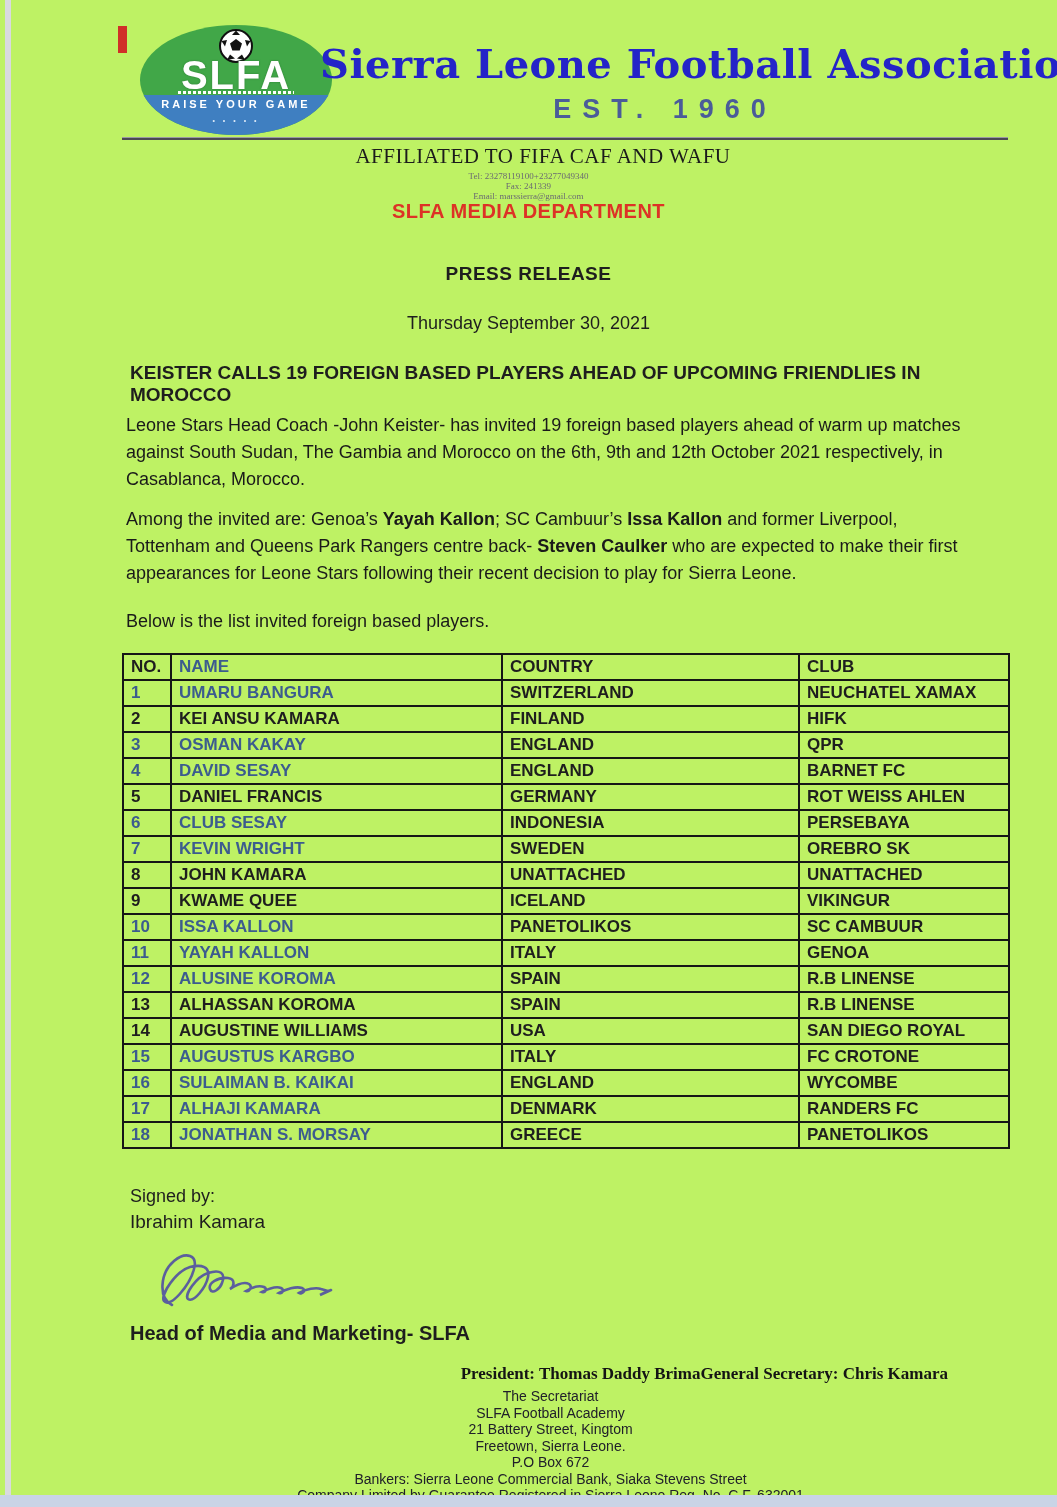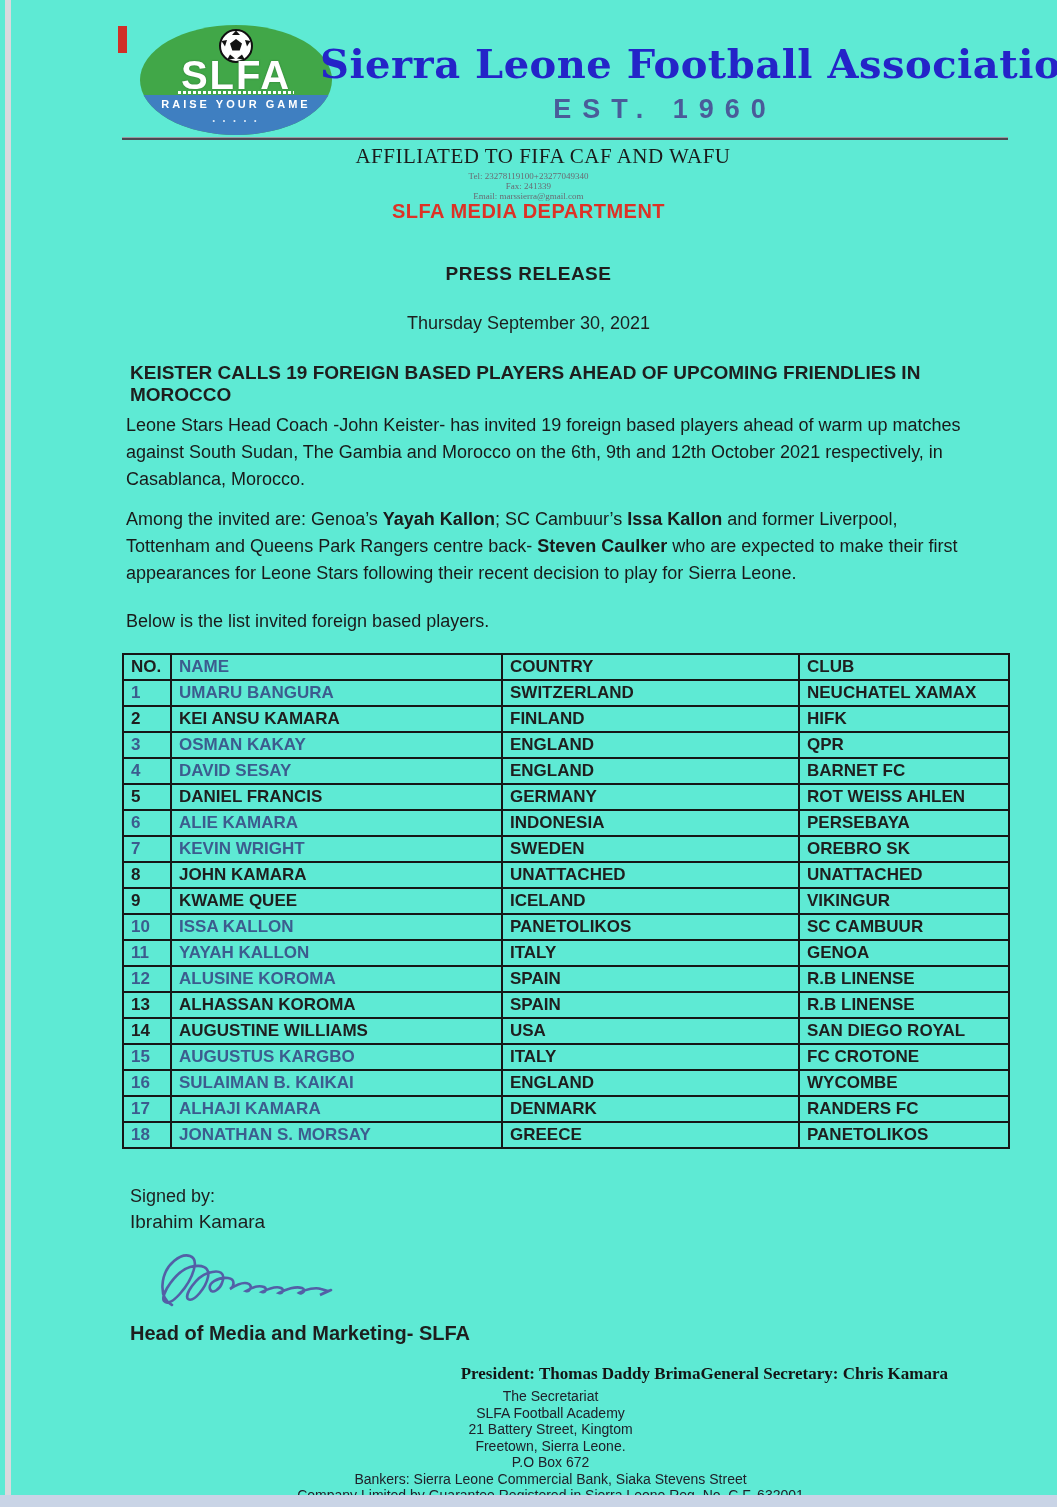--- a/index.html
+++ b/index.html
@@ -11,21 +11,21 @@
     --logo-green:#41a748;
     --logo-blue:#3f7fc1;
     --line-dark:#4a4a52;
     --text:#1e1e1e;
   }
   *{margin:0;padding:0;box-sizing:border-box;}
   html,body{background:#eef0f3;}
   body{font-family:"Liberation Sans",sans-serif;color:var(--text);}
   .page{
     position:relative;width:1057px;height:1507px;margin:0 auto;
-    background:#5eead4;overflow:hidden;
+    background:#bef264;overflow:hidden;
   }
   .edge-left{position:absolute;left:5px;top:0;width:6px;height:100%;background:#d9dade;}
   .bottom-strip{position:absolute;left:0;bottom:0;width:100%;height:12px;background:#c9d4e6;}
   .red-mark{position:absolute;left:118px;top:26px;width:9px;height:27px;background:#d03028;}
 
   
   .logo{position:absolute;left:140px;top:25px;width:192px;height:110px;border-radius:50%;
         background:var(--logo-green);overflow:hidden;}
   .logo .blue-bottom{position:absolute;left:0;bottom:0;width:100%;height:36%;background:var(--logo-blue);}
   .logo .acronym{position:absolute;left:0;top:30px;width:100%;text-align:center;
@@ -175,21 +175,21 @@
           <td>BARNET FC</td>
         </tr>
         <tr>
           <td>5</td>
           <td>DANIEL FRANCIS</td>
           <td>GERMANY</td>
           <td>ROT WEISS AHLEN</td>
         </tr>
         <tr>
           <td class="blue">6</td>
-          <td class="blue">ALIE KAMARA</td>
+          <td class="blue">CLUB SESAY</td>
           <td>INDONESIA</td>
           <td>PERSEBAYA</td>
         </tr>
         <tr>
           <td class="blue">7</td>
           <td class="blue">KEVIN WRIGHT</td>
           <td>SWEDEN</td>
           <td>OREBRO SK</td>
         </tr>
         <tr>

